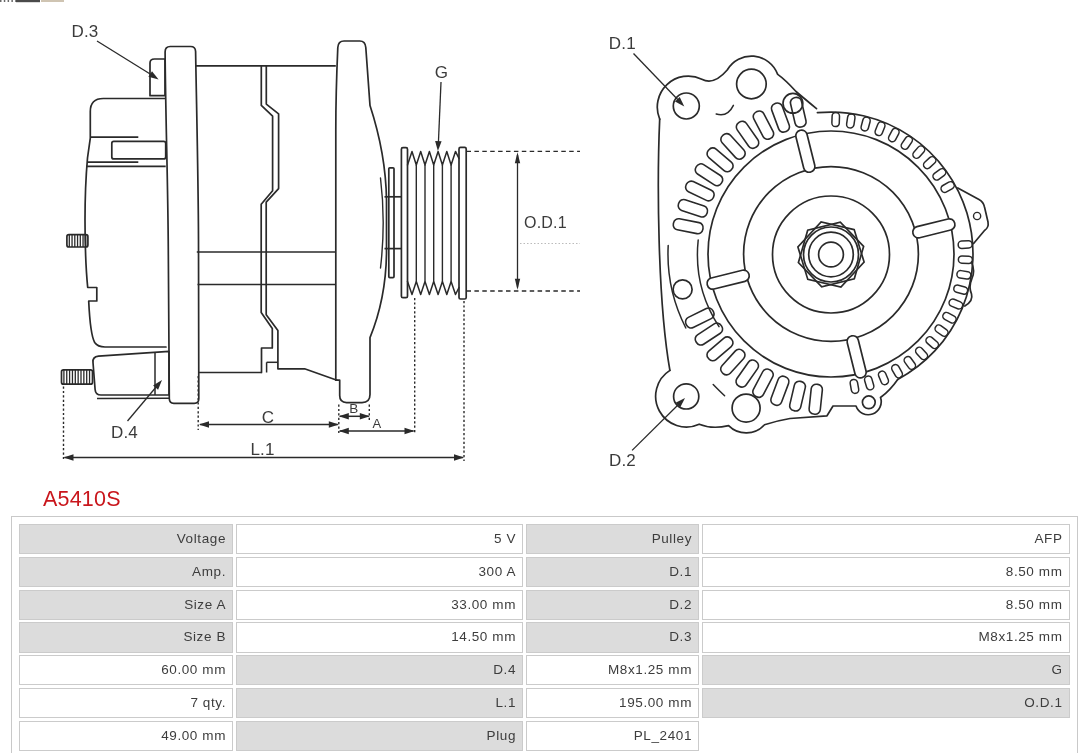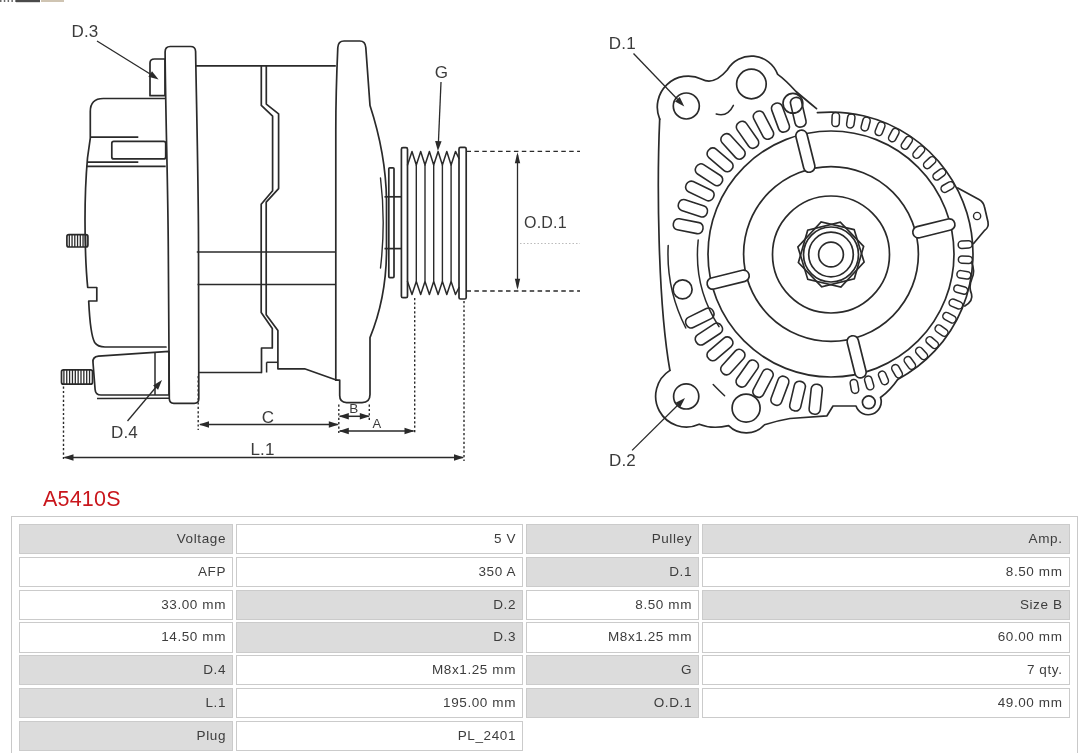--- a/index.html
+++ b/index.html
@@ -182,25 +182,26 @@
       <polygon points="684.3,106.4 675.0,101.5 679.7,96.9" fill="#2a2a2a" stroke="none"></polygon>
       <text x="622.5" y="466.3" font-size="17" fill="#3b3b3b" text-anchor="middle" letter-spacing="0.2" font-family="Liberation Sans, sans-serif">D.2</text>
       <line x1="632.1" y1="450.4" x2="682.5" y2="400.5" stroke="#2a2a2a" stroke-width="1.3" stroke-linecap="butt"></line>
       <polygon points="685.0,398.0 680.2,407.4 675.6,402.8" fill="#2a2a2a" stroke="none"></polygon>
     </svg></div>
 <div id="pn">A5410S</div>
 <div id="tbl">
     <div class="c l">Voltage</div>
     <div class="c v">5 V</div>
     <div class="c l">Pulley</div>
+    <div class="c v">AFP</div>
     <div class="c l">Amp.</div>
-    <div class="c v">AFP</div>
-    <div class="c v">350 A</div>
+    <div class="c v">300 A</div>
     <div class="c l">D.1</div>
     <div class="c v">8.50 mm</div>
+    <div class="c l">Size A</div>
     <div class="c v">33.00 mm</div>
     <div class="c l">D.2</div>
     <div class="c v">8.50 mm</div>
     <div class="c l">Size B</div>
     <div class="c v">14.50 mm</div>
     <div class="c l">D.3</div>
     <div class="c v">M8x1.25 mm</div>
     <div class="c v">60.00 mm</div>
     <div class="c l">D.4</div>
     <div class="c v">M8x1.25 mm</div>

